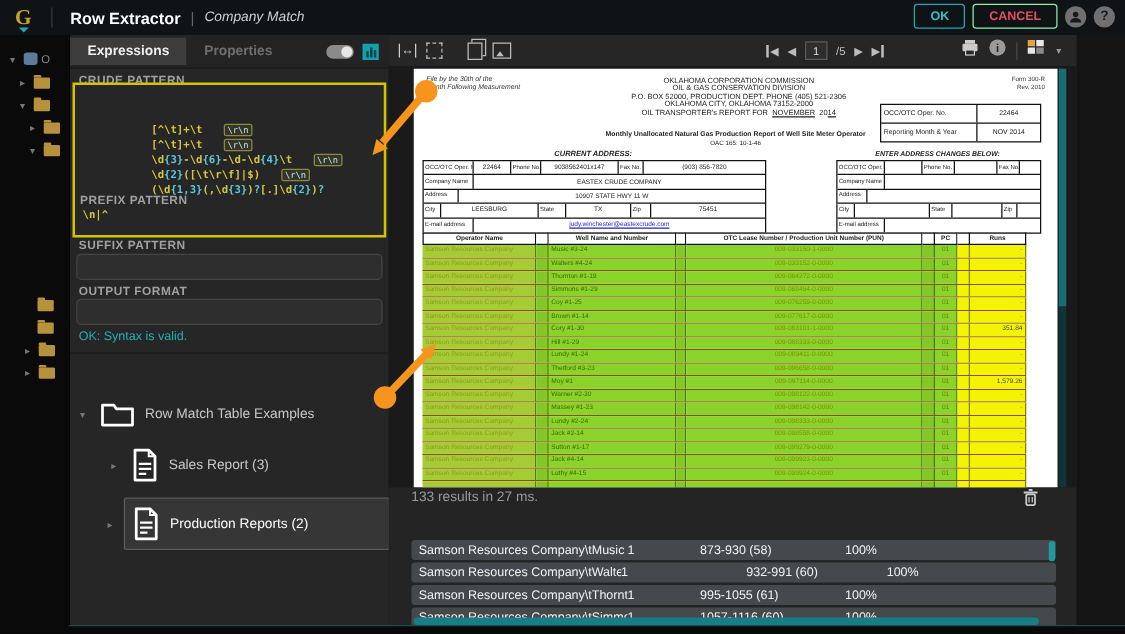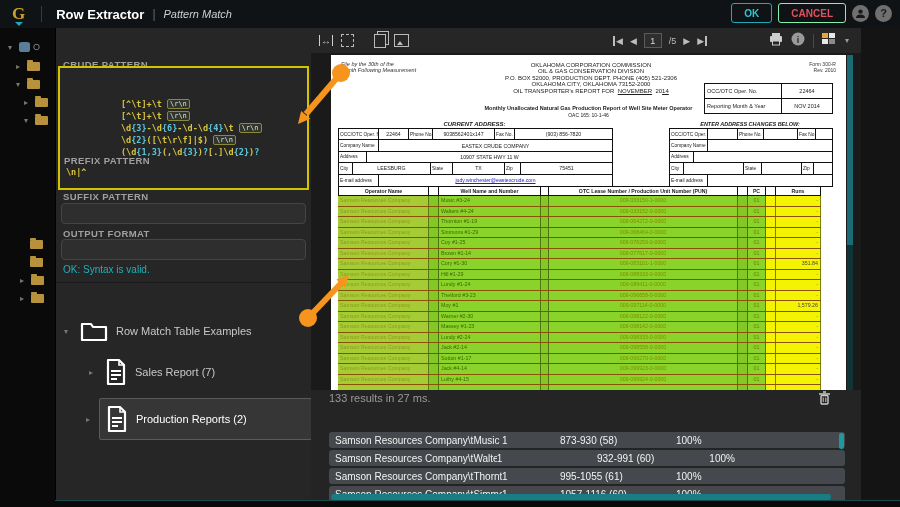--- a/index.html
+++ b/index.html
@@ -40,21 +40,21 @@
   .tab.active{background:#3c3c3c;color:#f0f0f0;}
   .toggle{width:22px;height:11px;border-radius:6px;background:#8a8a8a;position:relative;margin-left:auto;}
   .toggle .knob{position:absolute;right:1px;top:1px;width:9px;height:9px;border-radius:50%;background:#e8e8e8;}
   .chart-ic{width:13px;height:13px;background:#14a0ac;margin:0 8px 0 7px;display:flex;align-items:flex-end;justify-content:center;gap:1px;padding:0 0 2px 0;box-sizing:border-box;}
   .chart-ic i{display:block;width:2px;background:#04464d;}
   .sec-label{position:absolute;font-size:9.5px;font-weight:bold;color:#a0a0a0;letter-spacing:.4px;}
   .pat-line{display:flex;align-items:center;height:11px;margin-bottom:1px;}
   .pat-text{font-family:"DejaVu Sans Mono",monospace;font-size:8.5px;font-weight:bold;color:#d9c63f;white-space:pre;}
   .pat-text .cy{color:#5bc8dc;}
   .pat-badge{font-family:"DejaVu Sans Mono",monospace;font-size:7px;color:#bfe8ee;border:1px solid #8a8a3a;
-             background:#34342a;border-radius:2px;padding:0 2px;margin-left:5px;line-height:8px;}
+             background:#34342a;border-radius:2px;padding:0 2px;margin-left:17px;line-height:8px;}
   #pattern-lines{position:absolute;left:65px;top:70px;width:235px;}
   .prefix-val{position:absolute;left:65px;top:167px;font-family:"DejaVu Sans Mono",monospace;font-size:8.5px;font-weight:bold;color:#d9c63f;}
   .yellow-box{position:absolute;left:2px;top:38px;width:247px;height:120px;border:2px solid #d4c400;z-index:25;pointer-events:none;}
   .inputbox{position:absolute;left:5px;width:243px;height:19px;border:1px solid #454545;border-radius:4px;background:#2e2e2e;}
   .status{position:absolute;left:7px;top:236px;font-size:10px;color:#1fb0ba;}
   .hr1{position:absolute;left:0;top:254px;width:255px;border-top:1px solid #1b1b1b;}
   .testbatch{position:absolute;left:0;top:258px;width:255px;height:22px;background:#2f2f2f;display:flex;align-items:center;}
   .testbatch .sec-t{font-size:9.5px;font-weight:bold;color:#ababab;letter-spacing:.4px;margin-left:7px;}
   .tb-ic{margin-left:auto;margin-right:8px;}
   .tree{position:absolute;left:0;top:284px;width:255px;}
@@ -138,21 +138,21 @@
 </head>
 <body>
 
 <div id="screen">
 
   <div class="titlebar">
     <span class="logo">G</span>
     <span class="tb-divider"></span>
     <span class="tb-title">Row Extractor</span>
     <span class="tb-sep">|</span>
-    <span class="tb-sub">Pattern Match</span>
+    <span class="tb-sub">Company Match</span>
     <div class="tb-right">
       <button class="btn btn-ok">OK</button>
       <button class="btn btn-cancel">CANCEL</button>
       <span class="circ">
         <svg width="11" height="11" viewBox="0 0 11 11">
             <circle cx="5.5" cy="3.6" r="2.2" fill="#17191c"></circle>
             <path d="M1 10 a4.5 3.6 0 0 1 9 0z" fill="#17191c"></path>
           </svg>
       </span>
       <span class="circ">?</span>
@@ -193,20 +193,32 @@
     </div>
     <div class="nav-row" style="left:20px;top:266px;">
       <span class="exp">▸</span>
         <span class="mini-folder"></span>
     </div>
   </div>
 
   <div class="dialog">
 
     <div class="lpanel">
+      <div class="tabbar">
+        <span class="tab active">Expressions</span>
+        <span class="tab">Properties</span>
+        <span class="toggle">
+            <span class="knob"></span>
+          </span>
+        <span class="chart-ic">
+            <i style="height:5px"></i>
+            <i style="height:8px"></i>
+            <i style="height:6px"></i>
+          </span>
+      </div>
 
       <div class="sec-label" style="left:7px;top:31px;">CRUDE PATTERN</div>
       <div id="pattern-lines">
           <div class="pat-line">
             <span class="pat-text">[^\t]+\t</span>
             <span class="pat-badge">\r\n</span>
           </div>
           <div class="pat-line">
             <span class="pat-text">[^\t]+\t</span>
             <span class="pat-badge">\r\n</span>
@@ -245,21 +257,21 @@
             </svg>
           <span class="lab">Row Match Table Examples</span>
         </div>
         <div class="titem" style="left:33px;top:46px;">
           <span class="exp">▸</span>
           <svg width="22" height="28" viewBox="0 0 22 28">
               <path d="M3 2 h11 l5 5 v19 h-16 z" fill="none" stroke="#fff" stroke-width="2.2" stroke-linejoin="round"></path>
               <path d="M14 2 v5 h5" fill="none" stroke="#fff" stroke-width="1.6"></path>
               <path d="M6 13 h10 M6 17 h10 M6 21 h6" stroke="#fff" stroke-width="1.8"></path>
             </svg>
-          <span class="lab">Sales Report (7)</span>
+          <span class="lab">Sales Report (3)</span>
         </div>
         <div class="titem sel" style="left:43px;top:86px;width:205px;height:40px;padding-left:6px;">
           <span class="exp" style="position:absolute;left:-14px;">▸</span>
           <svg width="22" height="28" viewBox="0 0 22 28">
               <path d="M3 2 h11 l5 5 v19 h-16 z" fill="none" stroke="#fff" stroke-width="2.2" stroke-linejoin="round"></path>
               <path d="M14 2 v5 h5" fill="none" stroke="#fff" stroke-width="1.6"></path>
               <path d="M6 13 h10 M6 17 h10 M6 21 h6" stroke="#fff" stroke-width="1.8"></path>
             </svg>
           <span class="lab">Production Reports (2)</span>
         </div>

